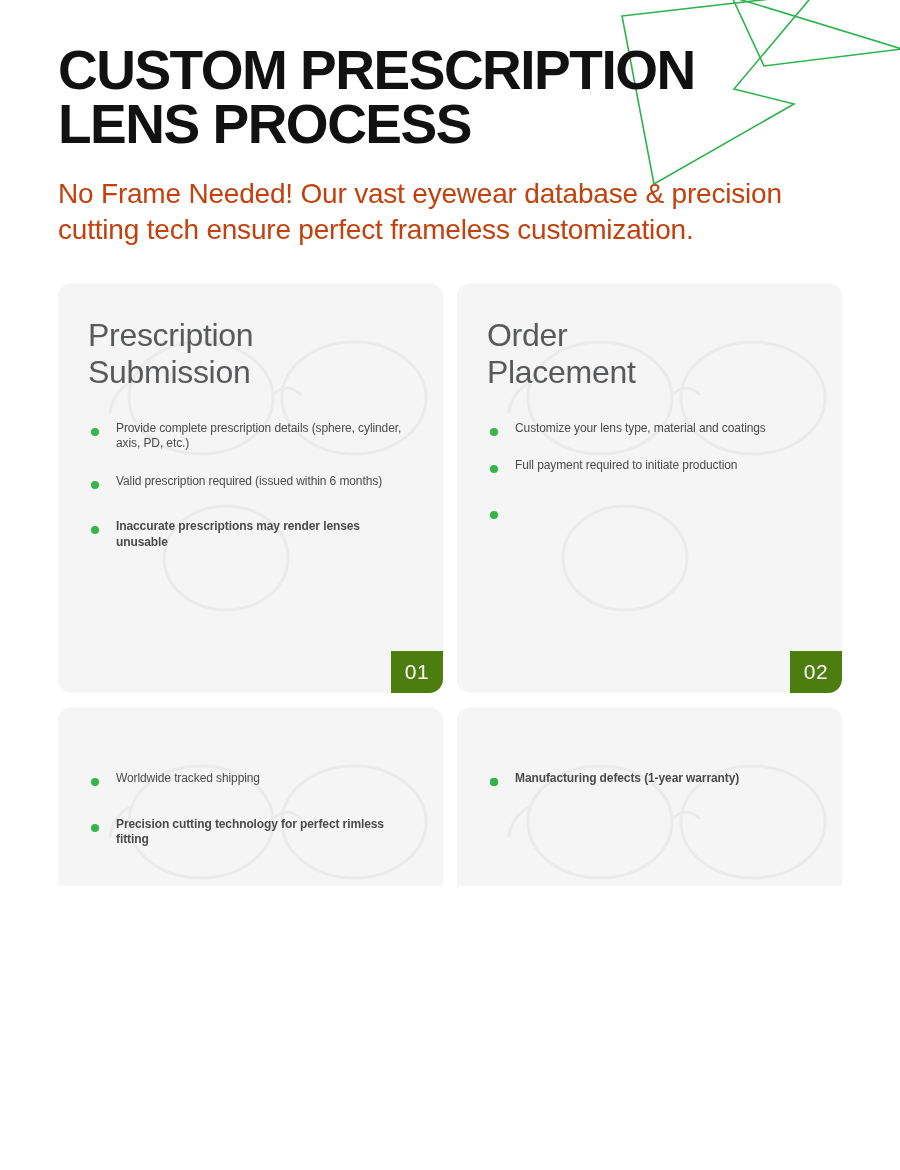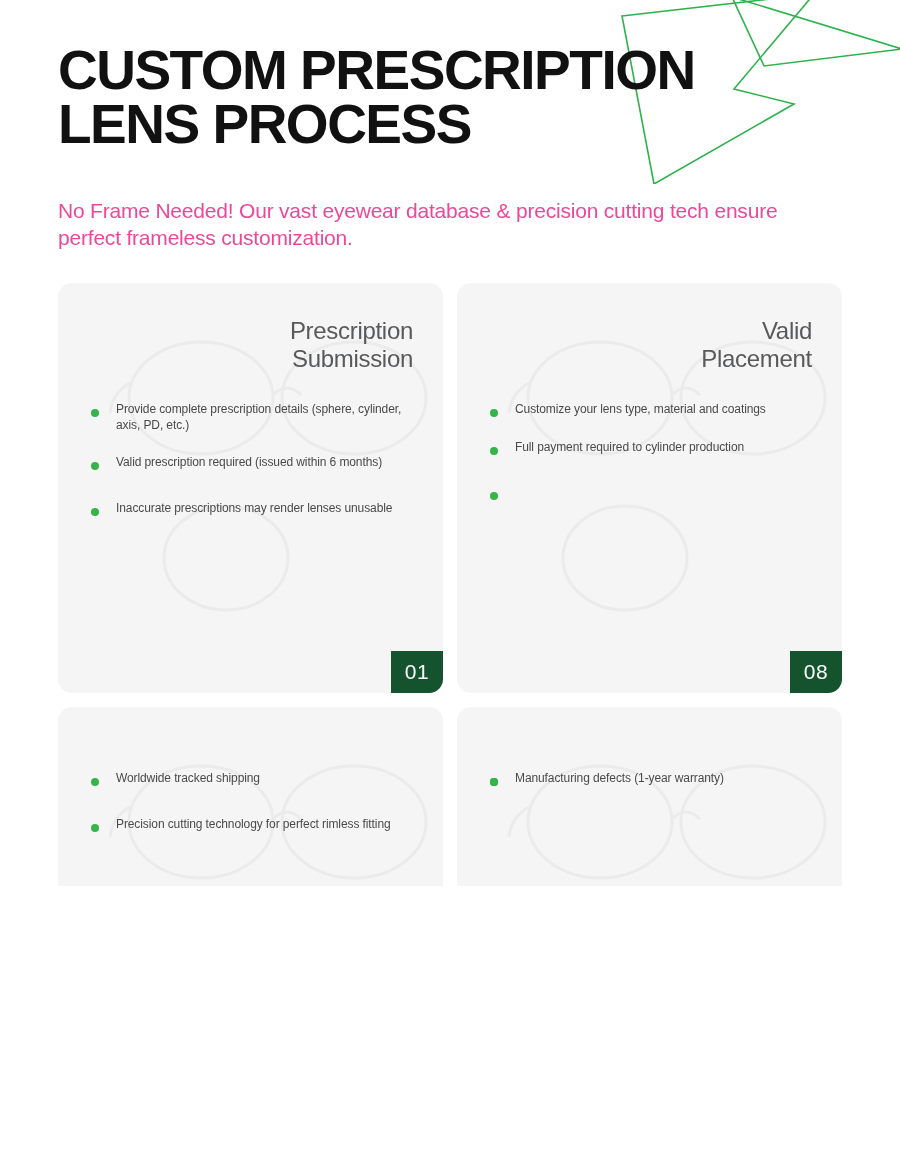--- a/index.html
+++ b/index.html
@@ -40,24 +40,24 @@
   .title {
     font-size: 55px;
     line-height: 0.98;
     letter-spacing: -1.5px;
     font-weight: 700;
     color: #111111;
     text-transform: uppercase;
     max-width: 790px;
   }
   .subtitle {
-    margin-top: 46px;
-    font-size: 21px;
+    margin-top: 24px;
+    font-size: 28px;
     line-height: 1.28;
-    color: #ec4899;
+    color: #c2410c;
     max-width: 740px;
     letter-spacing: -0.2px;
   }
 
   
   .grid {
     position: absolute;
     top: 283px;
     left: 58px;
     width: 784px;
@@ -81,27 +81,26 @@
     left: 48px;
     top: 40px;
     width: 330px;
     height: 330px;
     opacity: 1;
     pointer-events: none;
   }
 
   .card-title {
     position: relative;
-    font-size: 24px;
+    font-size: 32px;
     line-height: 1.15;
     color: #58595b;
     font-weight: 400;
     letter-spacing: -0.3px;
     white-space: pre-line;
-    text-align: right;
   }
 
   .bullets {
     position: relative;
     margin-top: 30px;
     list-style: none;
   }
   .bullets li {
     position: relative;
     padding-left: 28px;
@@ -115,29 +114,29 @@
   .bullets li:last-child { margin-bottom: 0; }
   .bullets li .dot {
     position: absolute;
     left: 3px;
     top: 7px;
     width: 8px;
     height: 8px;
     border-radius: 50%;
     background: #35b44a;
   }
-  .bullets li.gap { margin-top: 30px; }
+  .bullets li.gap { margin-top: 30px; font-weight: bold; }
 
   .badge {
     position: absolute;
     right: 0;
     bottom: 0;
     width: 52px;
     height: 42px;
-    background: #14532d;
+    background: #4d7c0f;
     color: #ffffff;
     font-size: 21px;
     display: flex;
     align-items: center;
     justify-content: center;
     letter-spacing: 0.5px;
   }
 </style>
 </head>
 <body>
@@ -175,28 +174,28 @@
     </div>
 
     <div class="card">
       <svg class="card-watermark" viewBox="0 0 330 330" fill="none">
         <ellipse cx="95" cy="75" rx="72" ry="56" stroke="#ebebeb" stroke-width="3"></ellipse>
         <ellipse cx="248" cy="75" rx="72" ry="56" stroke="#ebebeb" stroke-width="3"></ellipse>
         <path d="M167 72 q14 -14 28 0" stroke="#ebebeb" stroke-width="3"></path>
         <ellipse cx="120" cy="235" rx="62" ry="52" stroke="#ebebeb" stroke-width="3"></ellipse>
         <path d="M24 60 q-18 10 -20 30" stroke="#ebebeb" stroke-width="3"></path>
       </svg>
-      <div class="card-title">Valid
+      <div class="card-title">Order
 Placement</div>
       <ul class="bullets">
         <li><span class="dot"></span><span>Customize your lens type, material and coatings</span></li>
-        <li><span class="dot"></span><span>Full payment required to cylinder production</span></li>
+        <li><span class="dot"></span><span>Full payment required to initiate production</span></li>
         <li class="gap"><span class="dot"></span></li>
       </ul>
-      <div class="badge">08</div>
+      <div class="badge">02</div>
     </div>
 
     <div class="card">
       <svg class="card-watermark" viewBox="0 0 330 330" fill="none">
         <ellipse cx="95" cy="75" rx="72" ry="56" stroke="#ebebeb" stroke-width="3"></ellipse>
         <ellipse cx="248" cy="75" rx="72" ry="56" stroke="#ebebeb" stroke-width="3"></ellipse>
         <path d="M167 72 q14 -14 28 0" stroke="#ebebeb" stroke-width="3"></path>
         <ellipse cx="120" cy="235" rx="62" ry="52" stroke="#ebebeb" stroke-width="3"></ellipse>
         <path d="M24 60 q-18 10 -20 30" stroke="#ebebeb" stroke-width="3"></path>
       </svg>

